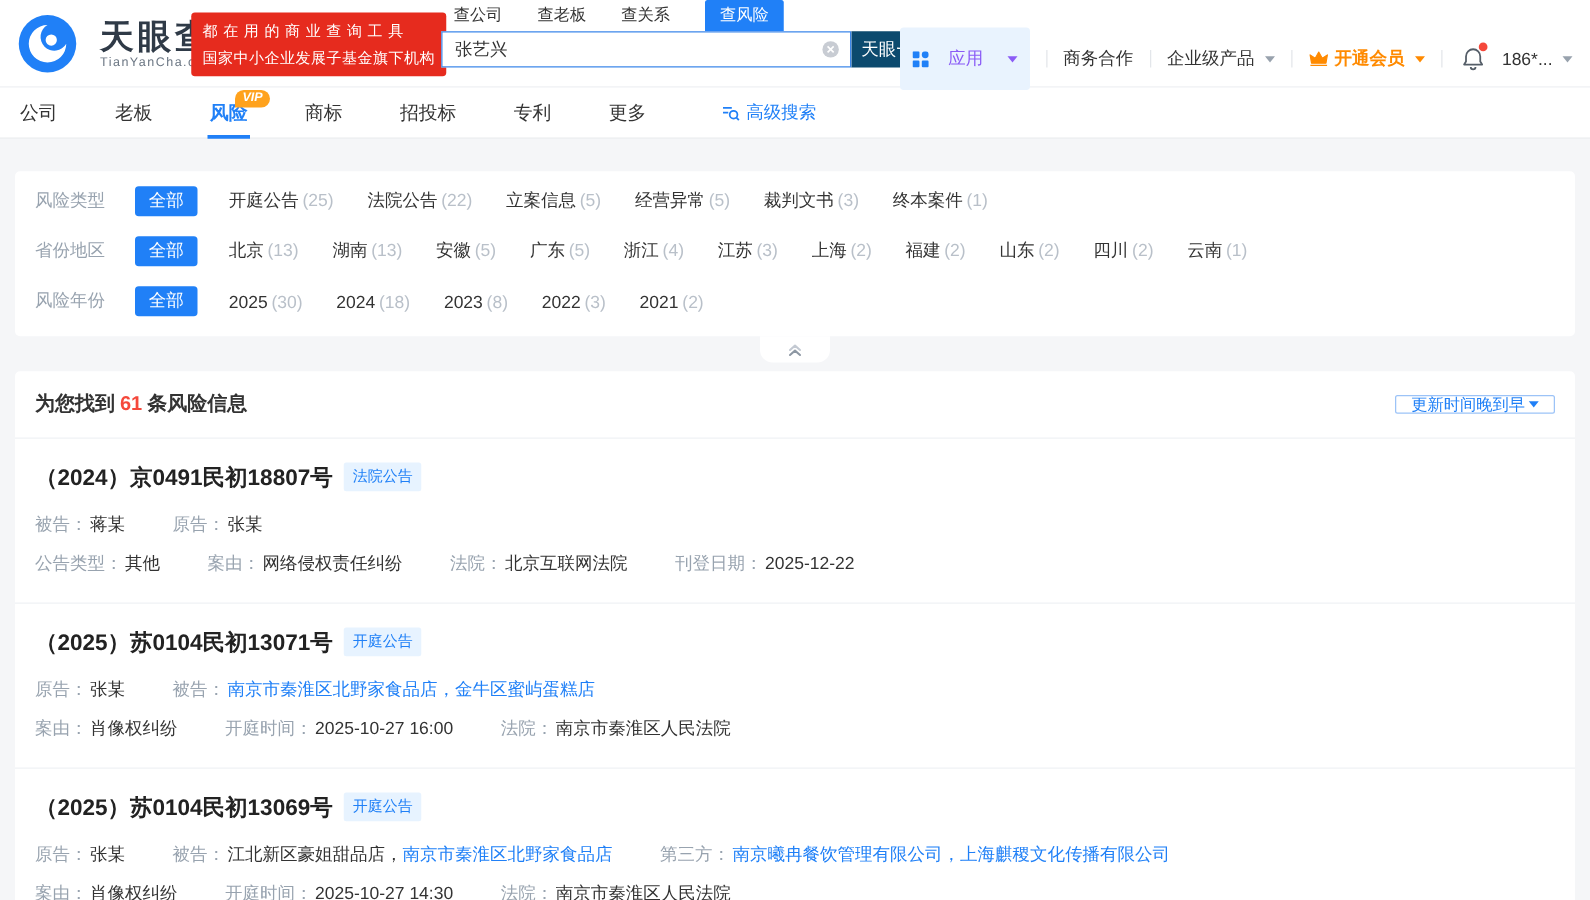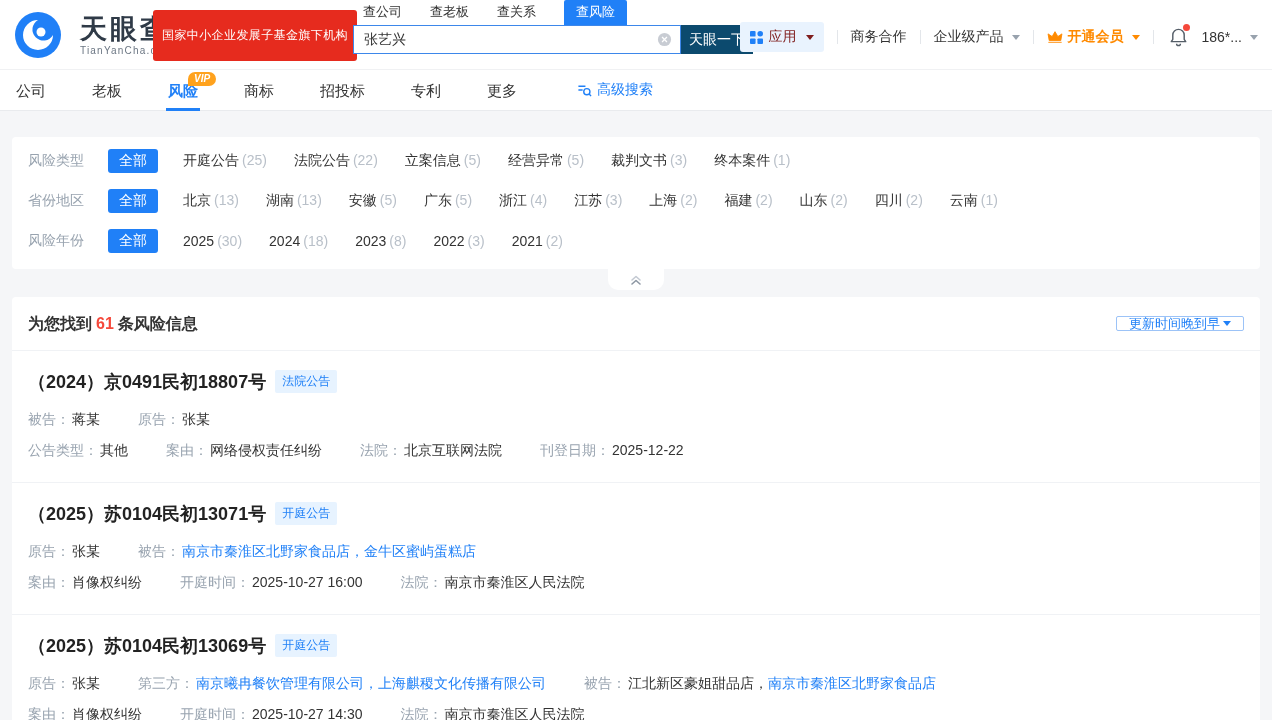--- a/index.html
+++ b/index.html
@@ -39,22 +39,22 @@
     font-size: 14px; color: #333; padding: 0 32px 0 10px;
     font-family: inherit;
   }
   .clear-btn { position: absolute; right: 9px; top: 7px; cursor: pointer; line-height: 0; }
   .search-btn {
     width: 72px; height: 29px; background: #0c4a6e; color: #fff; border: none;
     font-size: 14px; cursor: pointer; font-family: inherit;
   }
   .header-right { position: absolute; right: 14px; top: 22px; display: flex; align-items: center; font-size: 14px; color: #333; }
   .apps-chip {
-    display: flex; align-items: center; gap: 6px; background: #e9f3fe; color: #7f1d1d;
-    padding: 6px 10px; border-radius: 3px; cursor: pointer;
+    display: flex; align-items: center; gap: 16px; background: #e9f3fe; color: #8b5cf6;
+    padding: 16px 10px; border-radius: 3px; cursor: pointer;
   }
   .hsep { width: 1px; height: 14px; background: #e3e6ea; margin: 0 13px; }
   .hlink { cursor: pointer; display: flex; align-items: center; gap: 5px; white-space: nowrap; }
   .hlink.vip { color: #ff8a00; font-weight: bold; }
   .caret { display: inline-block; width: 0; height: 0; border: 4px solid transparent; border-top: 5px solid currentColor; margin-left: 3px; transform: translateY(2px); }
   .caret.gray { color: #98a2ad; }
   .bell-wrap { position: relative; margin: 0 2px; cursor: pointer; line-height: 0; }
   .bell-dot { position: absolute; top: -3px; right: -2px; width: 7px; height: 7px; border-radius: 50%; background: #f5483b; }
   .account { margin-left: 12px; cursor: pointer; white-space: nowrap; }
   
@@ -115,20 +115,21 @@
         <path d="M24 9 a15 15 0 1 0 15 15 a11 11 0 1 1 -15 -15 z" fill="#ffffff"></path>
         <circle cx="27" cy="21" r="4.5" fill="#ffffff"></circle>
       </svg>
     </span>
     <span class="logo-text">
       <div class="cn">天眼查</div>
       <div class="en">TianYanCha.com</div>
     </span>
   </div>
   <div class="slogan">
+    <div class="l1">都在用的商业查询工具</div>
     <div class="l2">国家中小企业发展子基金旗下机构</div>
   </div>
 
   <div class="search-area">
     <div class="search-tabs">
         <span class="stab">查公司</span>
         <span class="stab">查老板</span>
         <span class="stab">查关系</span>
         <span class="stab active">查风险</span>
       </div>
@@ -308,22 +309,22 @@
             <span class="field"><span class="field-label">法院：</span><span class="field-value"><span>南京市秦淮区人民法院</span></span></span>
           </div>
         </div>
         <div class="result-item">
           <div class="item-title-row">
             <span class="item-title">（2025）苏0104民初13069号</span>
             <span class="item-badge">开庭公告</span>
           </div>
           <div class="field-row">
             <span class="field"><span class="field-label">原告：</span><span class="field-value"><span>张某</span></span></span>
+            <span class="field"><span class="field-label">被告：</span><span class="field-value"><span>江北新区豪姐甜品店，</span><span class="link">南京市秦淮区北野家食品店</span></span></span>
             <span class="field"><span class="field-label">第三方：</span><span class="field-value"><span class="link">南京曦冉餐饮管理有限公司，上海麒稷文化传播有限公司</span></span></span>
-            <span class="field"><span class="field-label">被告：</span><span class="field-value"><span>江北新区豪姐甜品店，</span><span class="link">南京市秦淮区北野家食品店</span></span></span>
           </div>
           <div class="field-row">
             <span class="field"><span class="field-label">案由：</span><span class="field-value"><span>肖像权纠纷</span></span></span>
             <span class="field"><span class="field-label">开庭时间：</span><span class="field-value"><span>2025-10-27 14:30</span></span></span>
             <span class="field"><span class="field-label">法院：</span><span class="field-value"><span>南京市秦淮区人民法院</span></span></span>
           </div>
         </div>
       </div>
 
   </section>

